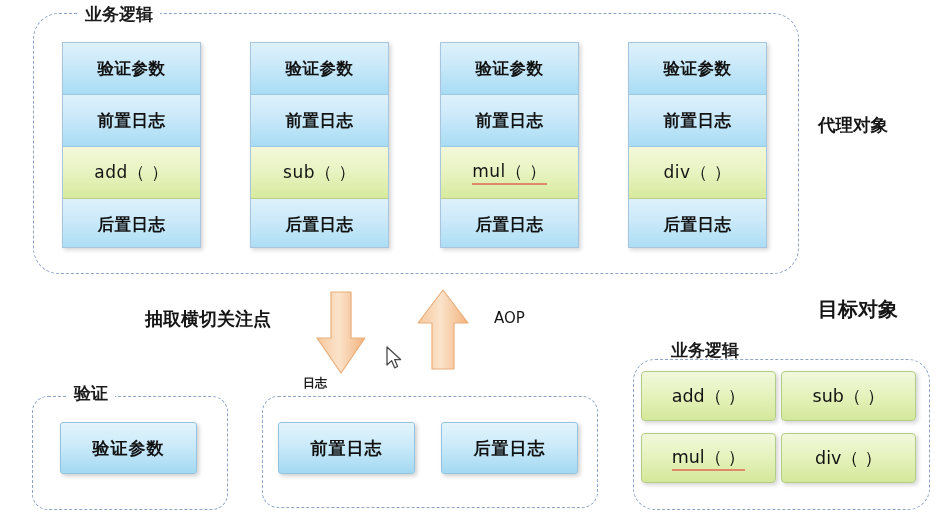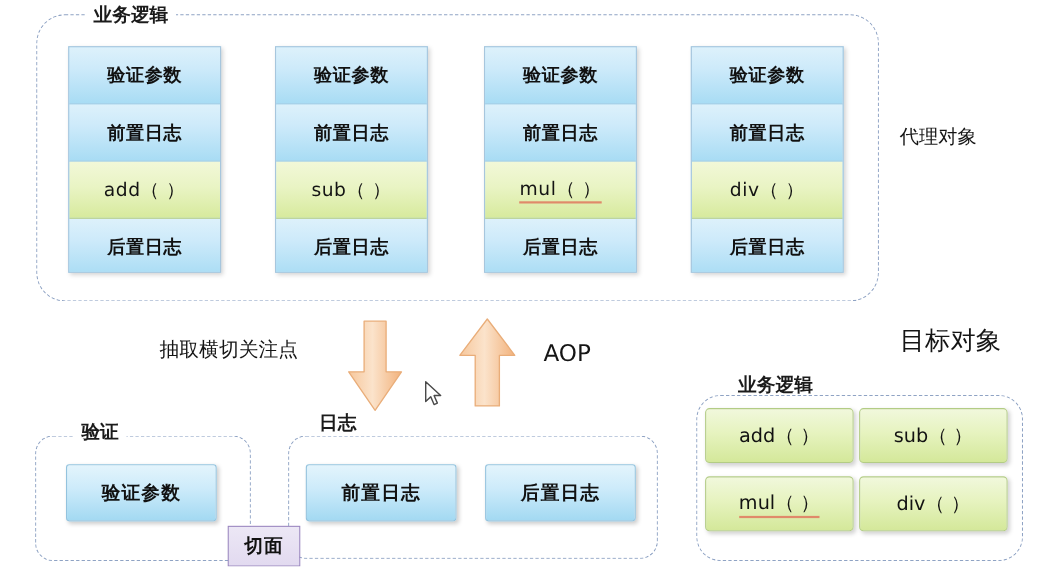--- a/index.html
+++ b/index.html
@@ -104,21 +104,21 @@
     display:flex;align-items:center;justify-content:center;
     font-weight:bold;font-size:17px;color:#111;letter-spacing:1px;
     z-index:8;
   }
 
   
   .txt{
     position:absolute;white-space:nowrap;line-height:1;
     color:#151515;
   }
-  .txt.bold{font-weight:normal;}
+  .txt.bold{font-weight:bold;}
 
   
   .arrow-wrap{position:absolute;}
   .arrow-wrap svg{display:block;}
 
   
   .cursor{position:absolute;z-index:20;}
 </style>
 </head>
 <body>
@@ -182,45 +182,44 @@
         <linearGradient id="gUp" x1="0" y1="0" x2="1" y2="0">
           <stop offset="0%" stop-color="#f6c79c"></stop>
           <stop offset="45%" stop-color="#fbe3cb"></stop>
           <stop offset="100%" stop-color="#f2b27c"></stop>
         </linearGradient>
       </defs>
       <path d="M27,1 L52,34 L38,34 L38,80 L16,80 L16,34 L2,34 Z" fill="url(#gUp)" stroke="#e9ad79" stroke-width="1.2" stroke-linejoin="round"></path>
     </svg>
   </div>
 
-  <div class="txt" style="left:494px;top:311px;font-size:21px;">AOP</div>
+  <div class="txt" style="left:494px;top:311px;font-size:15px;">AOP</div>
 
   <div class="cursor" style="left:386px;top:346px;">
     <svg width="18" height="25" viewBox="0 0 18 25">
       <path d="M1,1 L1,19 L5.6,14.6 L8.6,21.8 L11.6,20.5 L8.6,13.6 L14.6,13.6 Z" fill="#ffffff" stroke="#4a4a4a" stroke-width="1.3" stroke-linejoin="round"></path>
     </svg>
   </div>
 
   <div class="dash-box sm" style="left:32px;top:396px;width:196px;height:114px;"></div>
 
   <div class="grp-label" style="left:67px;top:385px;font-size:17px;">验证</div>
 
   <div class="blue-box" style="left:60px;top:422px;width:137px;height:52px;">验证参数</div>
 
   <div class="dash-box sm" style="left:262px;top:396px;width:336px;height:112px;"></div>
 
-  <div class="grp-label" style="left:283px;top:377px;font-size:17px;">日志</div>
+  <div class="grp-label" style="left:296px;top:377px;font-size:12px;">日志</div>
 
   <div class="blue-box" style="left:278px;top:422px;width:137px;height:52px;">前置日志</div>
 
   <div class="blue-box" style="left:441px;top:422px;width:137px;height:52px;">后置日志</div>
 
-  <div class="aspect-chip" style="left:207px;top:478px;width:66px;height:37px;">切面</div>
-
-  <div class="txt bold" style="left:818px;top:299px;font-size:23px;">目标对象</div>
+
+  <div class="txt bold" style="left:818px;top:299px;font-size:20px;">目标对象</div>
 
   <div class="dash-box sm" style="left:633px;top:359px;width:297px;height:151px;border-radius:22px;"></div>
 
   <div class="grp-label" style="left:664px;top:342px;font-size:17px;">业务逻辑</div>
 
   <div class="green-box" style="left:641px;top:371px;width:135px;height:50px;">add（ ）</div>
 
   <div class="green-box" style="left:781px;top:371px;width:135px;height:50px;">sub（ ）</div>
 
   <div class="green-box" style="left:641px;top:433px;width:135px;height:50px;">

